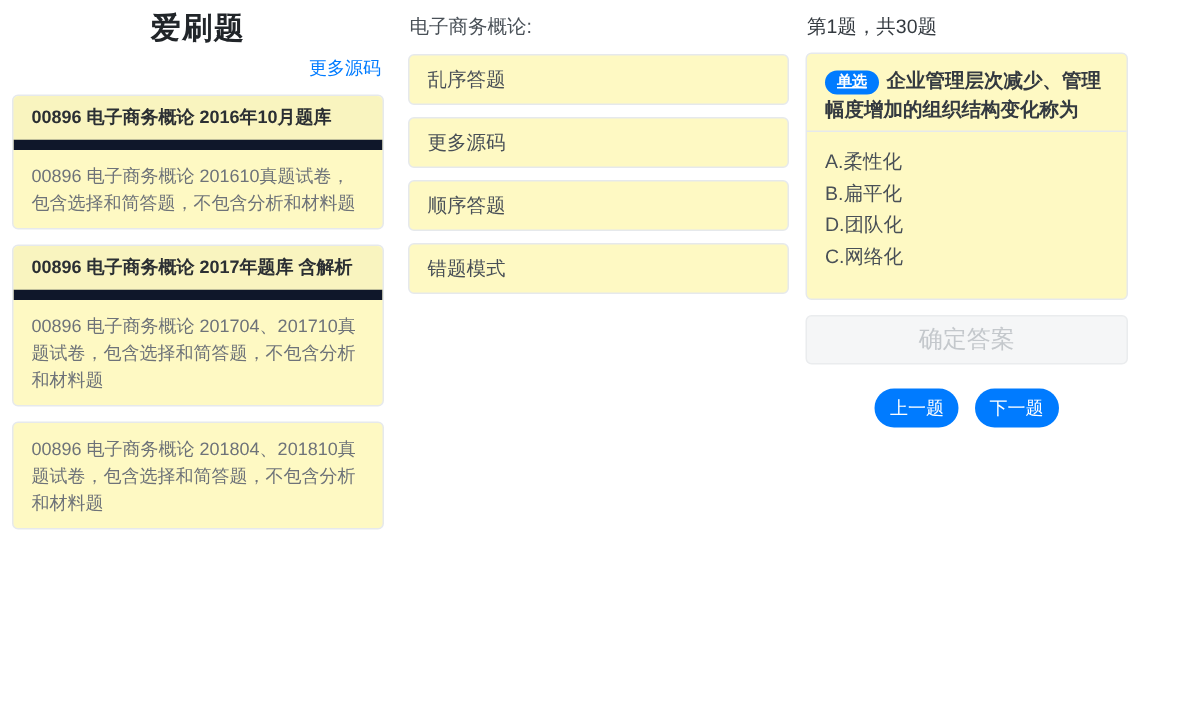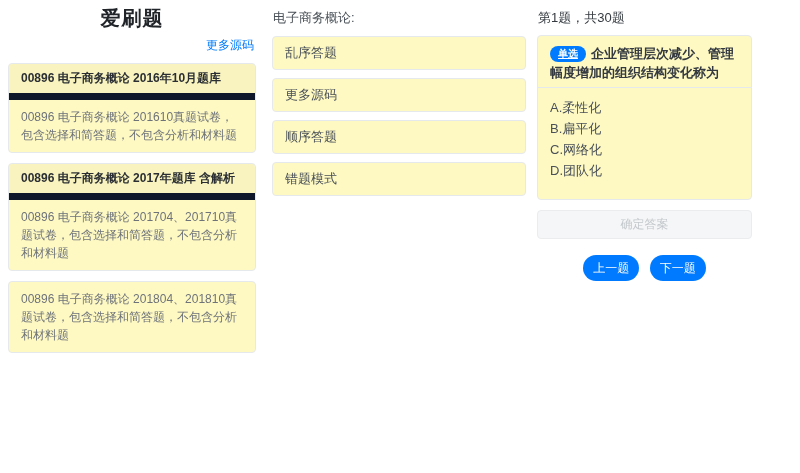--- a/index.html
+++ b/index.html
@@ -75,21 +75,21 @@
   .q-option {
     font-size: 13px; color: #495057;
     line-height: 20px; padding-bottom: 1px;
     cursor: pointer;
   }
   .confirm-btn {
     display: block; width: 100%; box-sizing: border-box;
     margin-top: 10px;
     background: #f5f6f7; color: #c4c8cc;
     border: 1px solid #eaecee; border-radius: 4px;
-    font-size: 12px; font-family: inherit;
+    font-size: 16px; font-family: inherit;
     padding: 5px 0; text-align: center;
   }
   .nav-row { margin-top: 16px; text-align: center; }
   .nav-btn {
     display: inline-block;
     background: #007bff; color: #fff;
     border: none; border-radius: 13px;
     font-size: 12px; font-family: inherit;
     line-height: 14px; padding: 6px 10px;
     margin: 0 3px; cursor: pointer;
@@ -131,22 +131,22 @@
   <div class="col-right">
     <div class="progress-label">第1题，共30题</div>
 
     <div class="card q-card">
       <div class="q-head">
         <span class="badge-pill">单选</span><span>企业管理层次减少、管理幅度增加的组织结构变化称为</span>
       </div>
       <div class="q-body">
         <div class="q-option">A.柔性化</div>
         <div class="q-option">B.扁平化</div>
+        <div class="q-option">D.团队化</div>
         <div class="q-option">C.网络化</div>
-        <div class="q-option">D.团队化</div>
       </div>
     </div>
 
     <button class="confirm-btn" disabled="">确定答案</button>
 
     <div class="nav-row">
       <button class="nav-btn">上一题</button>
       <button class="nav-btn">下一题</button>
     </div>
   </div>

